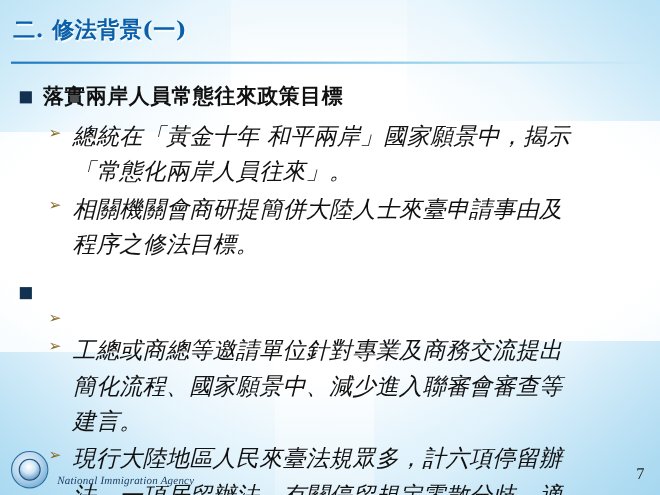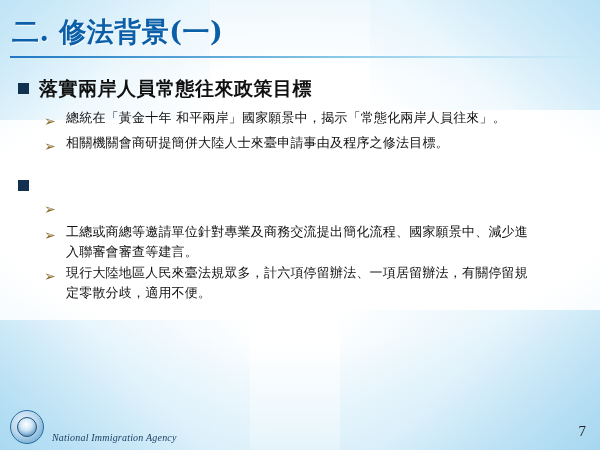--- a/index.html
+++ b/index.html
@@ -49,21 +49,21 @@
     width: 260px; height: 140px;
     background: linear-gradient(315deg, #a6d7f0 0%, rgba(205,234,249,0.5) 55%, rgba(255,255,255,0) 100%);
     pointer-events: none;
   }
 
   
   .slide-title {
     position: absolute;
     left: 12px;
     top: 14px;
-    font-size: 27px;
+    font-size: 20px;
     font-weight: bold;
     color: #0a5fa8;
     letter-spacing: 0.5px;
     text-shadow: 1px 1px 0 rgba(255,255,255,0.8);
     white-space: nowrap;
     text-align: right;
   }
   .title-underline {
     position: absolute;
     left: 10px;
@@ -110,24 +110,25 @@
   .lvl2 .bullet-arrow {
     flex: 0 0 auto;
     width: 14px;
     margin-top: 3px;
     margin-right: 8px;
     color: #8a6a2a;
     font-size: 14px;
     line-height: 1.55;
   }
   .lvl2 .txt {
-    font-size: 13px;
+    font-size: 21px;
     color: #111111;
     line-height: 1.55;
     letter-spacing: 0.2px;
+    font-style: italic;
   }
   .group-gap {
     height: 12px;
   }
   .sub-gap {
     height: 3px;
   }
 
   
   .footer {

